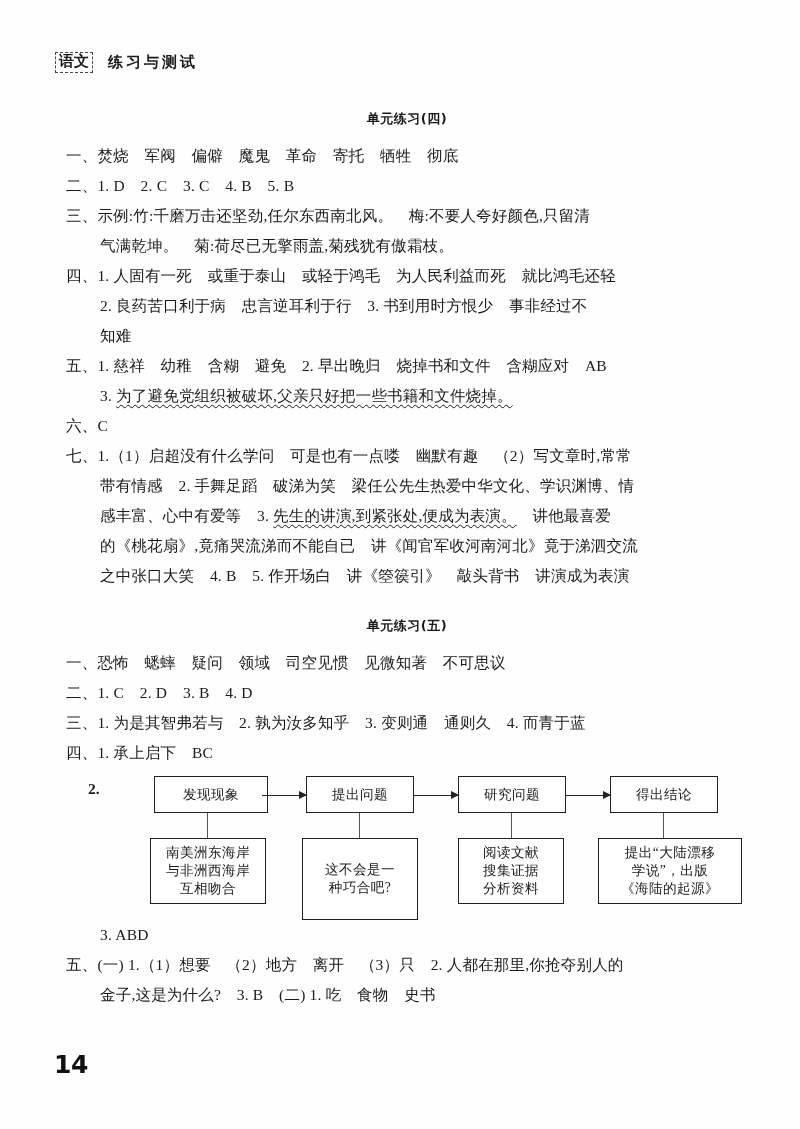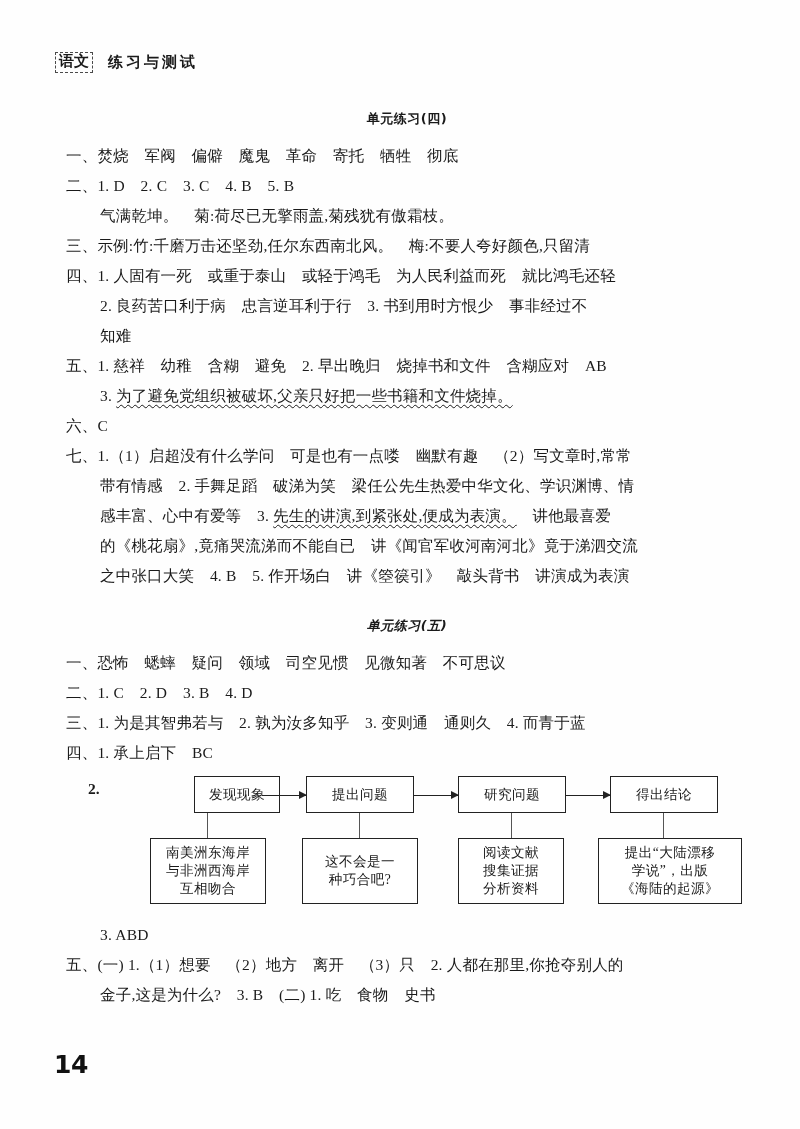--- a/index.html
+++ b/index.html
@@ -61,21 +61,21 @@
 
   .unit-title {
     text-align: center;
     font-size: 13px;
     font-weight: bold;
     font-family: "DejaVu Sans", "Liberation Sans", sans-serif;
     letter-spacing: 0.5px;
     margin: 0 0 13px 0;
     padding-left: 10px;
   }
-  .unit-title.second { margin-top: 26px; font-style: italic; }
+  .unit-title.second { margin-top: 26px; }
 
   .ansline {
     font-size: 15.5px;
     line-height: 30px;
     margin: 0;
     letter-spacing: 0.2px;
     white-space: pre-wrap;
     text-indent: 0;
   }
   .ansline.indent { padding-left: 34px; }
@@ -157,22 +157,22 @@
     <span class="subject">语文</span>
     <span class="booktitle">练习与测试</span>
   </div>
 
   <div class="content">
 
     <h2 class="unit-title">单元练习(四)</h2>
 
     <p class="ansline">一、焚烧　军阀　偏僻　魔鬼　革命　寄托　牺牲　彻底</p>
     <p class="ansline">二、1. D　2. C　3. C　4. B　5. B</p>
+    <p class="ansline">三、示例:竹:千磨万击还坚劲,任尔东西南北风。　梅:不要人夸好颜色,只留清</p>
     <p class="ansline indent">气满乾坤。　菊:荷尽已无擎雨盖,菊残犹有傲霜枝。</p>
-    <p class="ansline">三、示例:竹:千磨万击还坚劲,任尔东西南北风。　梅:不要人夸好颜色,只留清</p>
     <p class="ansline">四、1. 人固有一死　或重于泰山　或轻于鸿毛　为人民利益而死　就比鸿毛还轻</p>
     <p class="ansline indent">2. 良药苦口利于病　忠言逆耳利于行　3. 书到用时方恨少　事非经过不</p>
     <p class="ansline indent">知难</p>
     <p class="ansline">五、1. 慈祥　幼稚　含糊　避免　2. 早出晚归　烧掉书和文件　含糊应对　AB</p>
     <p class="ansline indent"><span>3. </span><span class="wavy">为了避免党组织被破坏,父亲只好把一些书籍和文件烧掉。</span></p>
     <p class="ansline">六、C</p>
     <p class="ansline">七、1.（1）启超没有什么学问　可是也有一点喽　幽默有趣　（2）写文章时,常常</p>
     <p class="ansline indent">带有情感　2. 手舞足蹈　破涕为笑　梁任公先生热爱中华文化、学识渊博、情</p>
     <p class="ansline indent"><span>感丰富、心中有爱等　3. </span><span class="wavy">先生的讲演,到紧张处,便成为表演。</span><span>　讲他最喜爱</span></p>
     <p class="ansline indent">的《桃花扇》,竟痛哭流涕而不能自已　讲《闻官军收河南河北》竟于涕泗交流</p>
@@ -181,21 +181,21 @@
     <h2 class="unit-title second">单元练习(五)</h2>
 
     <p class="ansline">一、恐怖　蟋蟀　疑问　领域　司空见惯　见微知著　不可思议</p>
     <p class="ansline">二、1. C　2. D　3. B　4. D</p>
     <p class="ansline">三、1. 为是其智弗若与　2. 孰为汝多知乎　3. 变则通　通则久　4. 而青于蓝</p>
     <p class="ansline">四、1. 承上启下　BC</p>
 
     <div class="chart-wrap">
       <span class="chart-label">2.</span>
 
-      <div class="fbox" style="left:88px;  top:2px;  width:86px; height:37px;margin-left:40px;">
+      <div class="fbox" style="left:88px;  top:2px;  width:114px; height:37px;">
         <span class="ln">发现现象</span>
       </div>
       <div class="fbox" style="left:240px; top:2px;  width:108px; height:37px;">
         <span class="ln">提出问题</span>
       </div>
       <div class="fbox" style="left:392px; top:2px;  width:108px; height:37px;">
         <span class="ln">研究问题</span>
       </div>
       <div class="fbox" style="left:544px; top:2px;  width:108px; height:37px;">
         <span class="ln">得出结论</span>
@@ -208,21 +208,21 @@
       <div class="vline" style="left:141px; top:39px; height:25px;"></div>
       <div class="vline" style="left:293px; top:39px; height:25px;"></div>
       <div class="vline" style="left:445px; top:39px; height:25px;"></div>
       <div class="vline" style="left:597px; top:39px; height:25px;"></div>
 
       <div class="fbox" style="left:84px;  top:64px; width:116px; height:66px;">
         <span class="ln">南美洲东海岸</span>
         <span class="ln">与非洲西海岸</span>
         <span class="ln">互相吻合</span>
       </div>
-      <div class="fbox" style="left:236px; top:64px; width:116px; height:66px;">
+      <div class="fbox" style="left:236px; top:64px; width:116px; height:82px;">
         <span class="ln">这不会是一</span>
         <span class="ln">种巧合吧?</span>
       </div>
       <div class="fbox" style="left:392px; top:64px; width:106px; height:66px;">
         <span class="ln">阅读文献</span>
         <span class="ln">搜集证据</span>
         <span class="ln">分析资料</span>
       </div>
       <div class="fbox" style="left:532px; top:64px; width:144px; height:66px;">
         <span class="ln">提出“大陆漂移</span>

